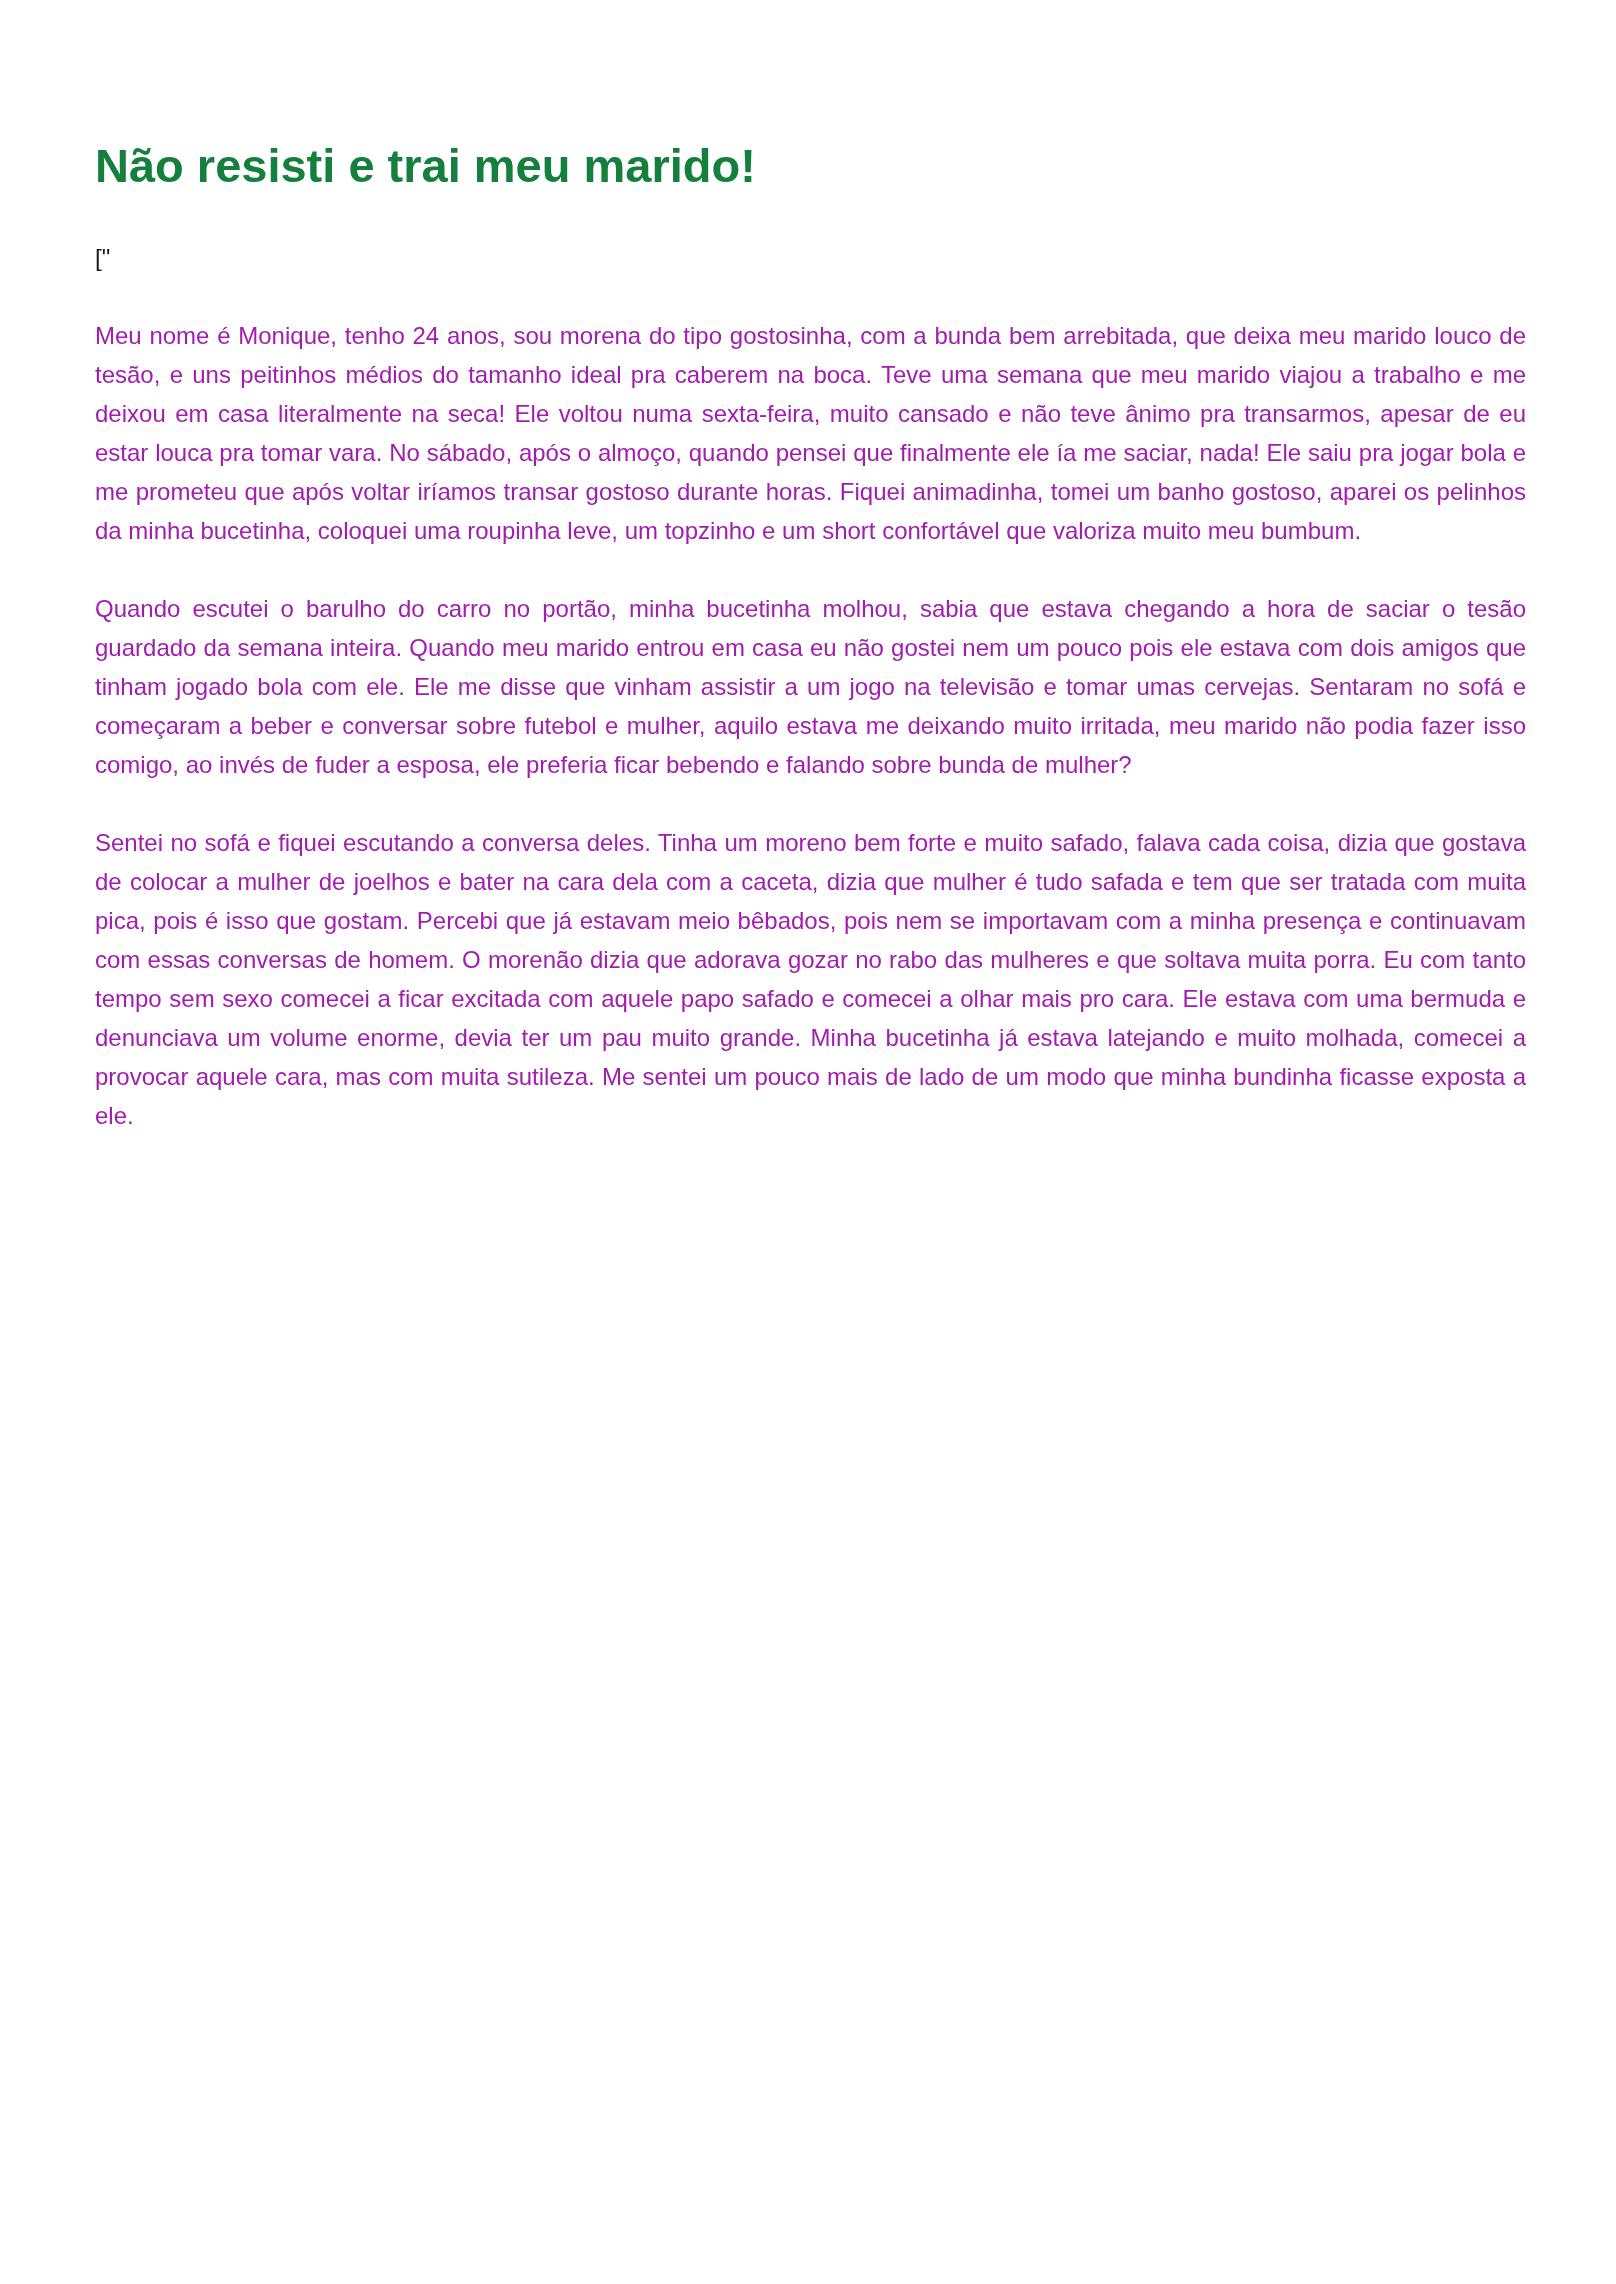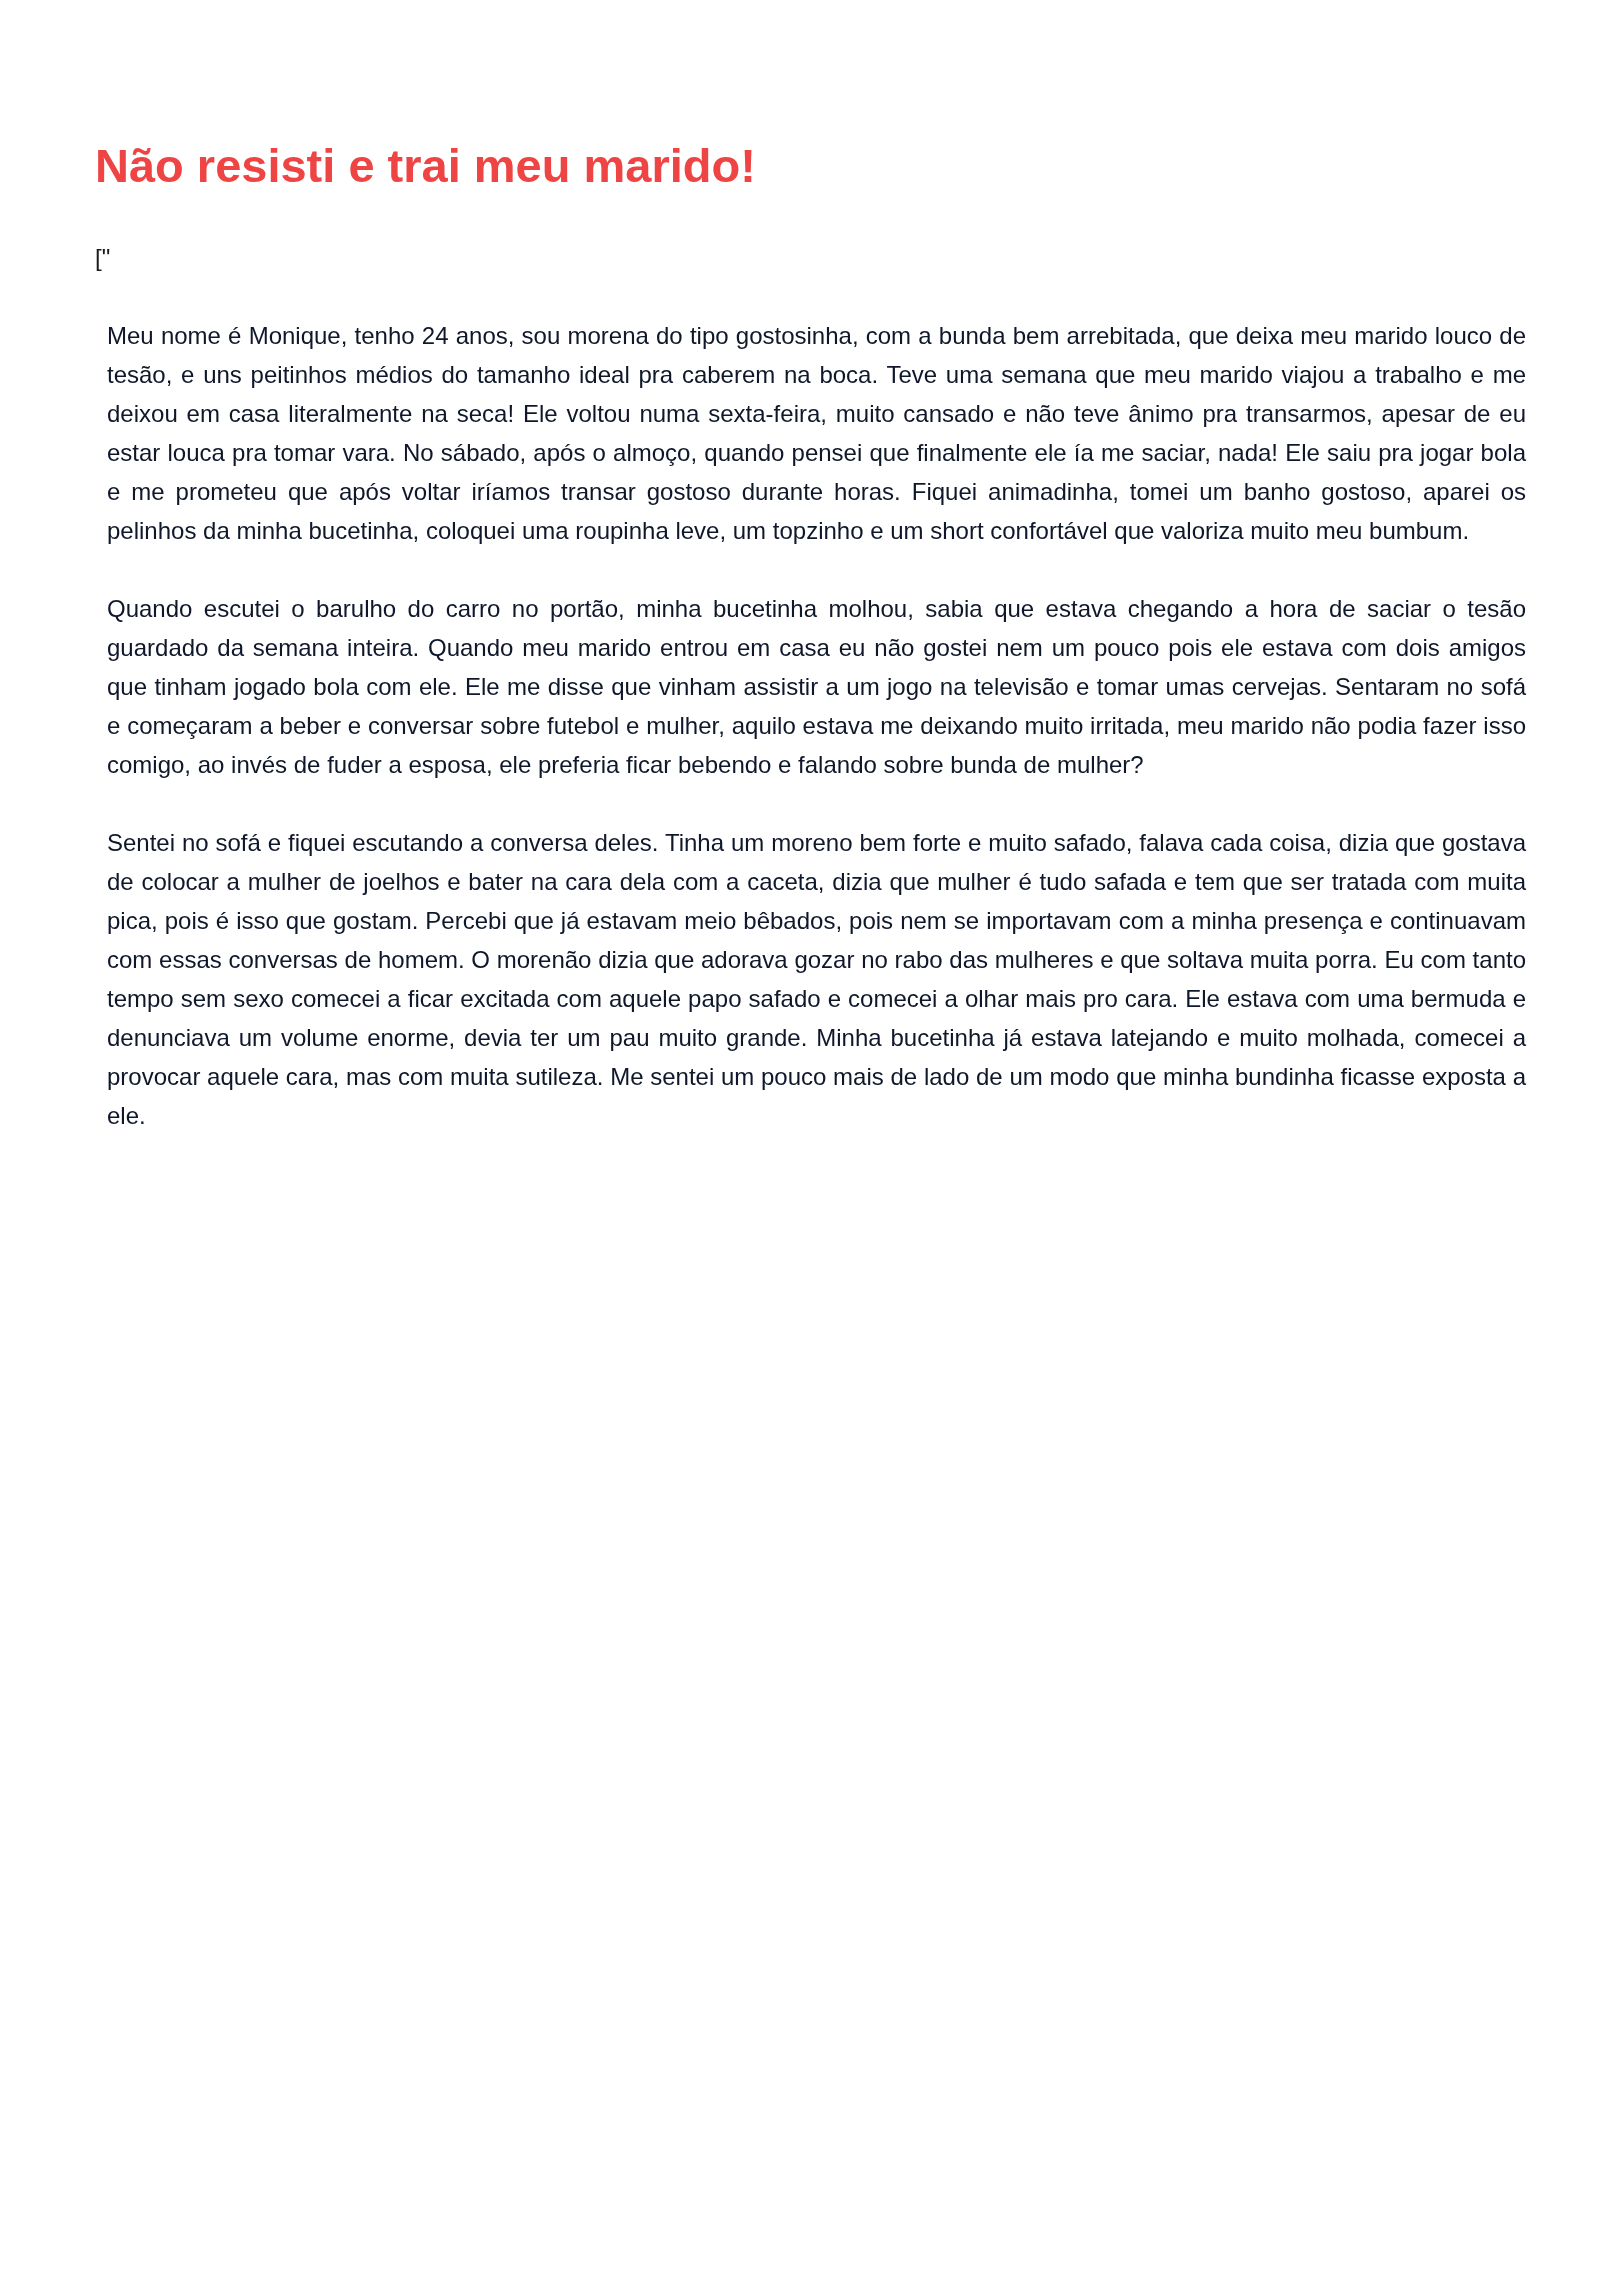--- a/index.html
+++ b/index.html
@@ -19,35 +19,35 @@
     width: 1617px;
     height: 2284px;
     padding: 139px 91px 0 95px;
     background: #ffffff;
   }
   h1.doc-title {
     margin: 0;
     font-size: 47px;
     line-height: 1.15;
     font-weight: 700;
-    color: #ef4444;
+    color: #15803d;
     letter-spacing: 0;
   }
   p.artifact {
     margin: 45px 0 0 0;
     font-size: 24px;
     line-height: 39px;
     color: #1a1a1a;
   }
   p.body-par {
-    margin: 39px 0 0 12px;
+    margin: 39px 0 0 0;
     font-size: 24px;
     line-height: 39px;
     text-align: justify;
-    color: #0f172a;
+    color: #a21caf;
   }
 </style>
 </head>
 <body>
 
 <div class="page">
   <h1 class="doc-title">Não resisti e trai meu marido!</h1>
 
   <p class="artifact">["</p>
 

